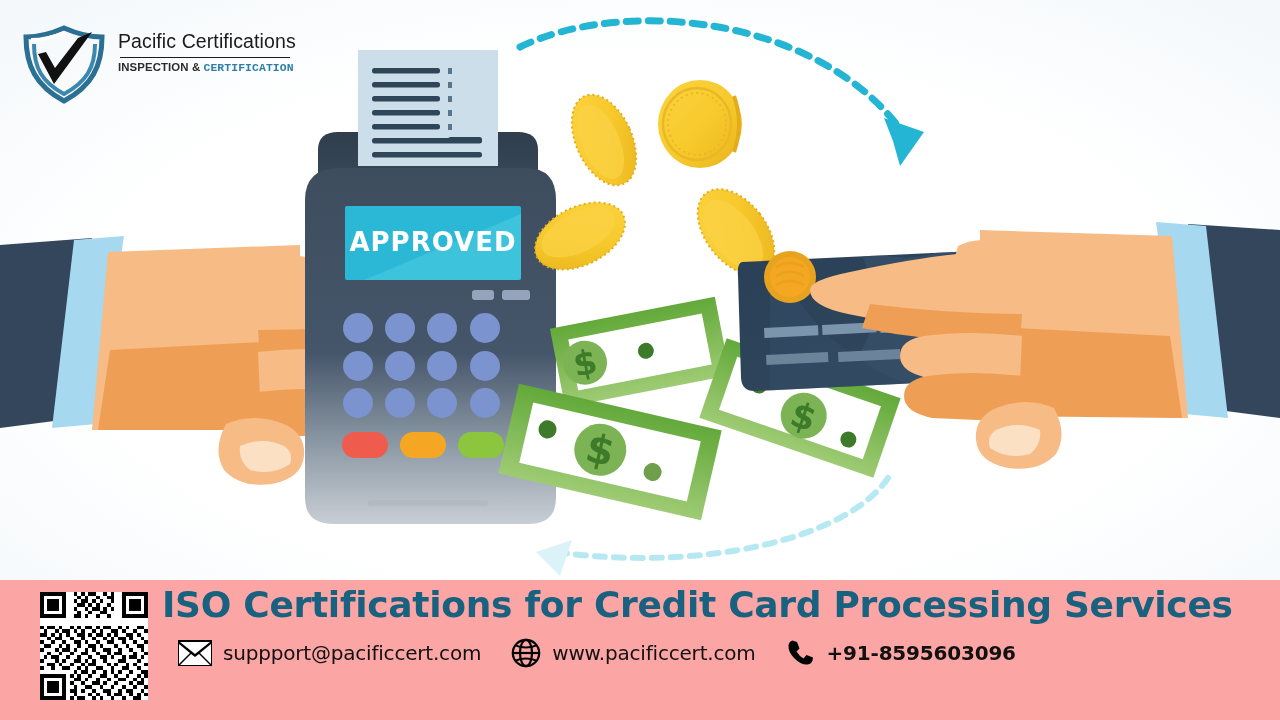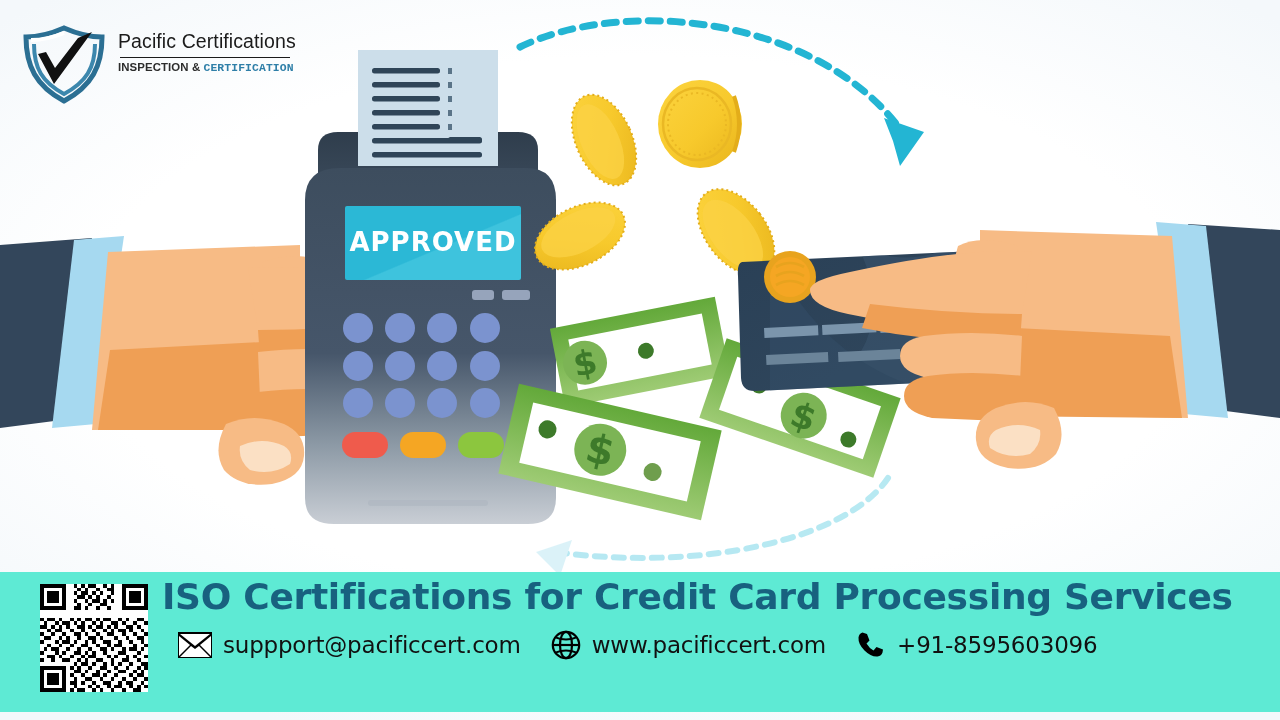--- a/index.html
+++ b/index.html
@@ -20,28 +20,28 @@
   .logo-title{font-size:19.5px;color:#1b1b1b;letter-spacing:.1px;line-height:1;white-space:nowrap;}
   .logo-rule{height:1.5px;background:#1b1b1b;margin:5px 0 3px 2px;width:170px;}
   .logo-sub{font-size:11.4px;letter-spacing:.1px;white-space:nowrap;font-weight:bold;}
   .logo-sub .w1{color:#2c2c2c;}
   .logo-sub .w2{color:#2f7fa8;font-family:Liberation Mono, monospace;}
 
   
   .illus{position:absolute;left:0;top:0;width:1280px;height:580px;}
 
   
-  .banner{position:absolute;left:0;bottom:8px;width:1280px;height:140px;background:#5eead4;}
+  .banner{position:absolute;left:0;bottom:0;width:1280px;height:140px;background:#fca5a5;}
   .qr{position:absolute;left:40px;top:12px;width:108px;height:108px;}
   .banner-title{position:absolute;left:162px;top:4px;font-size:36px;font-weight:bold;
     color:#18617f;letter-spacing:-.3px;white-space:nowrap;font-family:"DejaVu Sans",sans-serif;}
   .contact-row{position:absolute;left:178px;top:58px;display:flex;align-items:center;gap:0;white-space:nowrap;}
   .contact-item{display:flex;align-items:center;gap:11px;margin-right:30px;}
-  .contact-item:last-child{margin-right:8px;}
-  .contact-text{font-size:23px;color:#111111;letter-spacing:-.2px;font-family:"DejaVu Sans",sans-serif;}
+  .contact-item:last-child{margin-right:8px;font-weight:bold;}
+  .contact-text{font-size:20px;color:#111111;letter-spacing:-.2px;font-family:"DejaVu Sans",sans-serif;}
   .c-ico{flex:0 0 auto;display:block;}
 </style>
 </head>
 <body>
 
 <div id="stage">
 
   <div class="bg-wash"></div>
 
   <svg class="illus" viewBox="0 0 1280 580">

